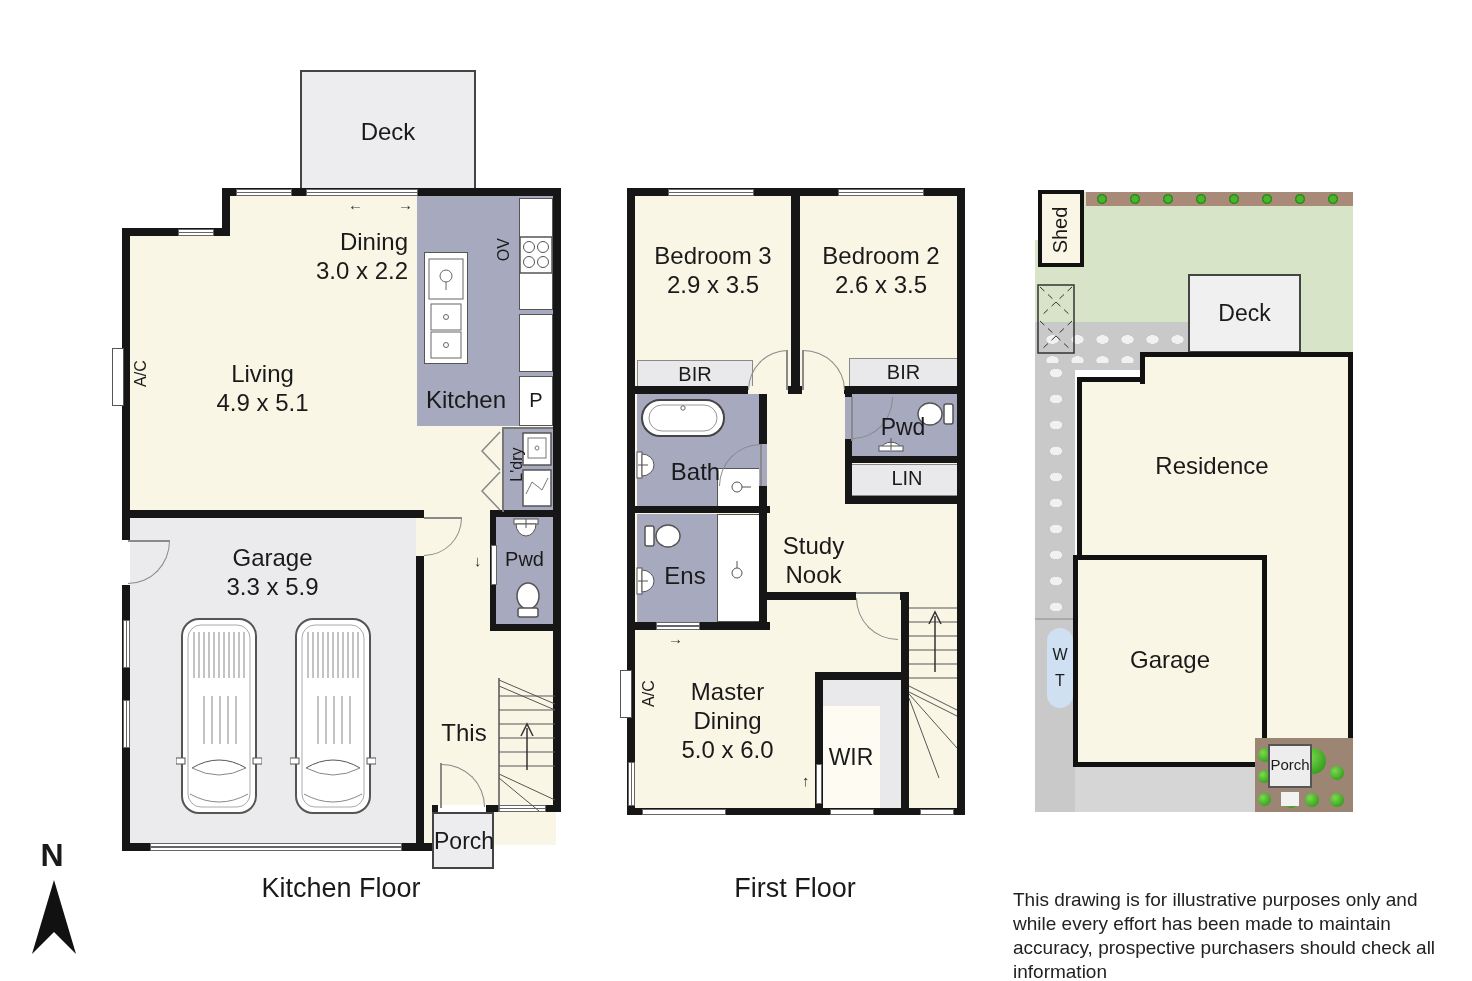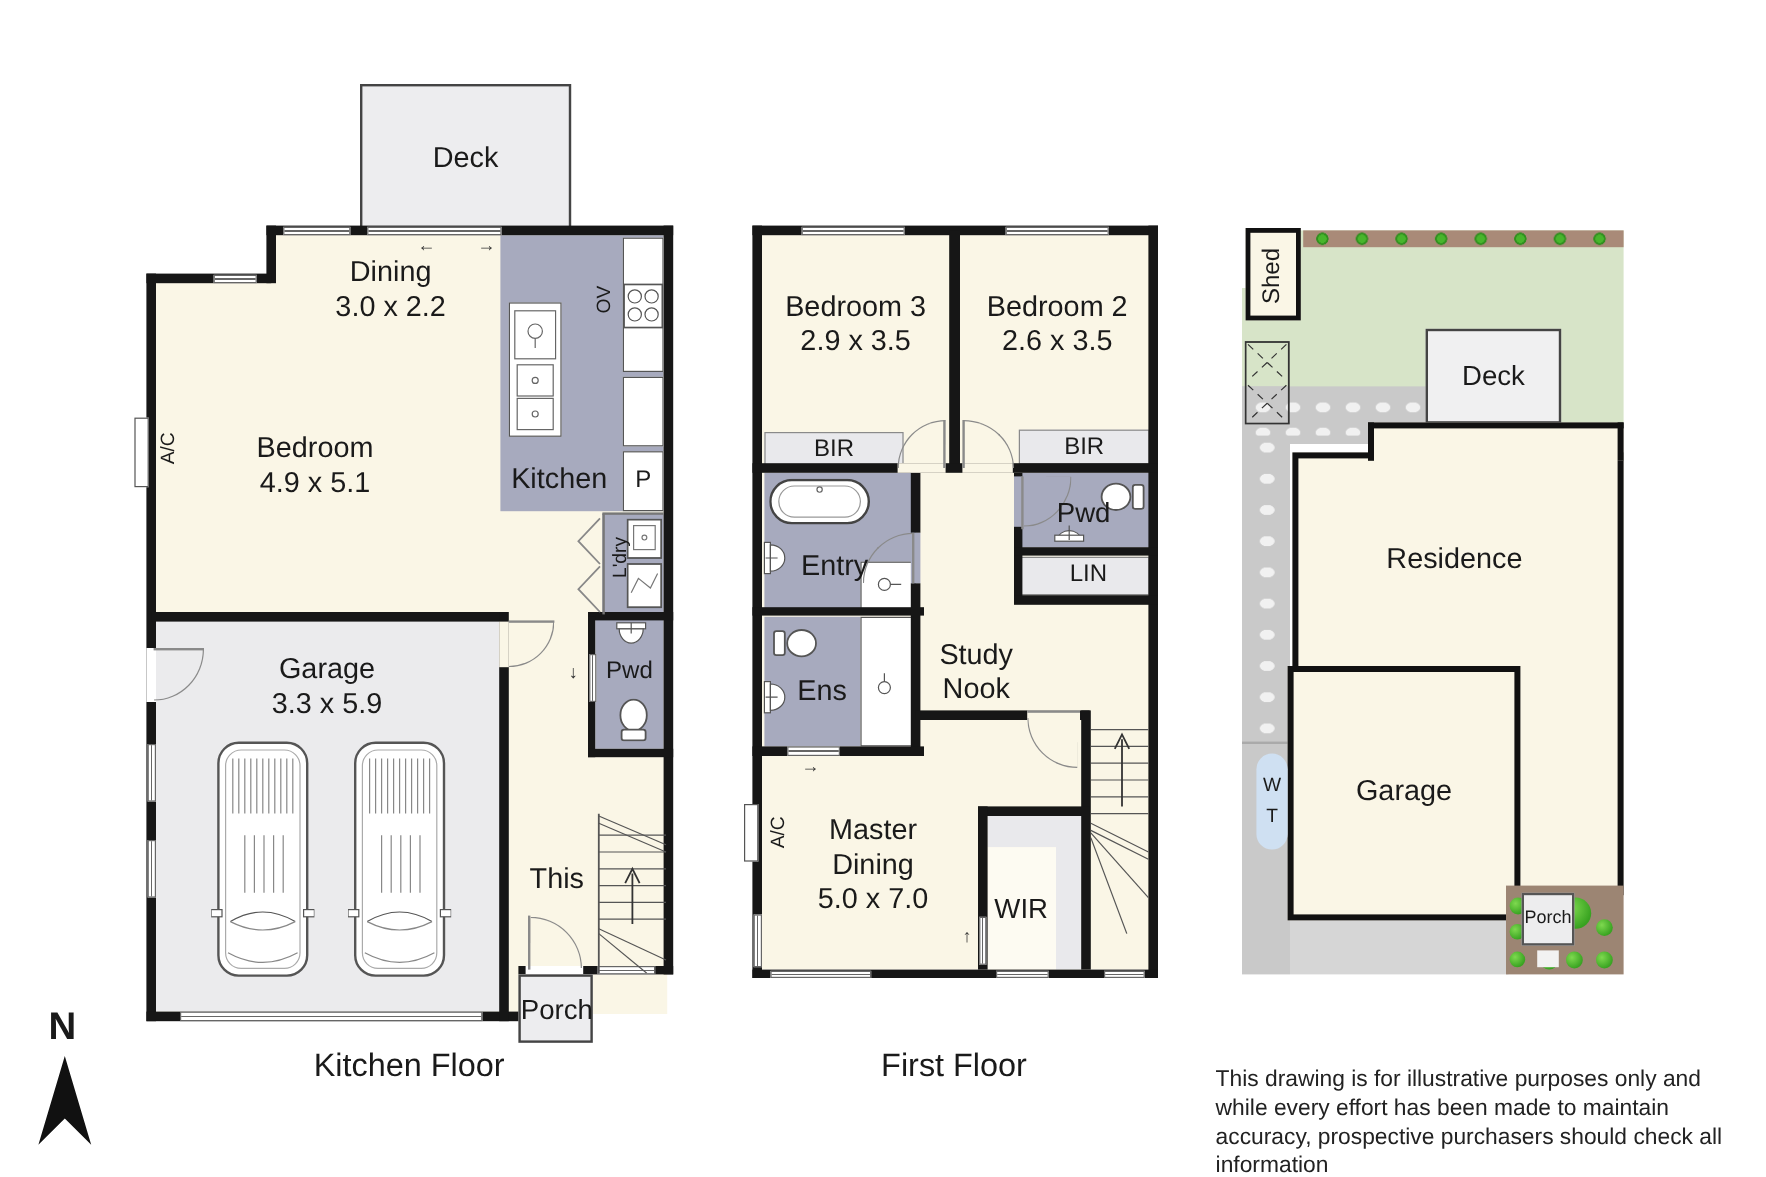--- a/index.html
+++ b/index.html
@@ -224,22 +224,22 @@
       <line x1="2" y1="96" x2="58" y2="122" stroke="#555"></line>
         <line x1="2" y1="100" x2="42" y2="133" stroke="#555"></line>
       <line x1="30" y1="92" x2="30" y2="50" stroke="#333" stroke-width="1.5"></line>
       <polyline points="24,58 30,46 36,58" fill="none" stroke="#333" stroke-width="1.5"></polyline>
     </svg>
 
     <div class="deckbox" style="left:432px;top:812px;width:62px;height:57px;">
       <div class="lbl" style="left:0;right:0;top:14px;font-size:23px;">Porch</div>
     </div>
 
-    <div class="lbl" style="left:243px;top:213px;width:165px;"><span>Dining</span><br><span>3.0 x 2.2</span></div>
-    <div class="lbl" style="left:180px;top:360px;width:165px;"><span>Bedroom</span><br><span>4.9 x 5.1</span></div>
+    <div class="lbl" style="left:243px;top:228px;width:165px;text-align:right;"><span>Dining</span><br><span>3.0 x 2.2</span></div>
+    <div class="lbl" style="left:180px;top:360px;width:165px;"><span>Living</span><br><span>4.9 x 5.1</span></div>
     <div class="lbl" style="left:416px;top:386px;width:100px;">Kitchen</div>
     <div class="lbl xs rot" style="left:492px;top:455px;width:50px;">L'dry</div>
     <div class="lbl sm" style="left:496px;top:547px;width:57px;">Pwd</div>
     <div class="lbl" style="left:190px;top:544px;width:165px;"><span>Garage</span><br><span>3.3 x 5.9</span></div>
     <div class="lbl" style="left:419px;top:719px;width:90px;">This</div>
     <div class="title" style="left:241px;top:873px;width:200px;">Kitchen Floor</div>
   </div>
 
   <div>
     <div class="floor" style="left:634px;top:192px;width:324px;height:616px;"></div>
@@ -364,24 +364,24 @@
       <line x1="0" y1="96" x2="48" y2="150" stroke="#555"></line>
         <line x1="0" y1="100" x2="30" y2="180" stroke="#555"></line>
     </svg>
 
     <div class="lbl" style="left:640px;top:242px;width:146px;"><span>Bedroom 3</span><br><span>2.9 x 3.5</span></div>
     <div class="lbl" style="left:808px;top:242px;width:146px;"><span>Bedroom 2</span><br><span>2.6 x 3.5</span></div>
     <div class="lbl sm" style="left:637px;top:362px;width:116px;">BIR</div>
     <div class="lbl sm" style="left:849px;top:360px;width:109px;">BIR</div>
     <div class="lbl sm" style="left:858px;top:414px;width:90px;font-size:23px;">Pwd</div>
     <div class="lbl sm" style="left:862px;top:466px;width:90px;">LIN</div>
-    <div class="lbl" style="left:653px;top:458px;width:85px;">Entry</div>
+    <div class="lbl" style="left:653px;top:458px;width:85px;">Bath</div>
     <div class="lbl" style="left:645px;top:562px;width:80px;">Ens</div>
     <div class="lbl" style="left:766px;top:532px;width:95px;">Study Nook</div>
-    <div class="lbl" style="left:660px;top:678px;width:135px;"><span>Master Dining</span><br><span>5.0 x 7.0</span></div>
+    <div class="lbl" style="left:660px;top:678px;width:135px;"><span>Master Dining</span><br><span>5.0 x 6.0</span></div>
     <div class="lbl" style="left:821px;top:744px;width:60px;font-size:23px;">WIR</div>
     <div class="title" style="left:695px;top:873px;width:200px;">First Floor</div>
   </div>
 
   <div>
     <div style="position:absolute;left:1075px;top:192px;width:278px;height:162px;background:#d7e4c8;"></div>
     <div style="position:absolute;left:1035px;top:240px;width:40px;height:86px;background:#d7e4c8;"></div>
     <div class="hedge" style="left:1086px;top:192px;width:267px;height:14px;"></div>
     <div style="position:absolute;left:1035px;top:322px;width:40px;height:490px;background:#c9c9c9;"></div>
     <div style="position:absolute;left:1035px;top:322px;width:154px;height:48px;background:#c9c9c9;"></div>

